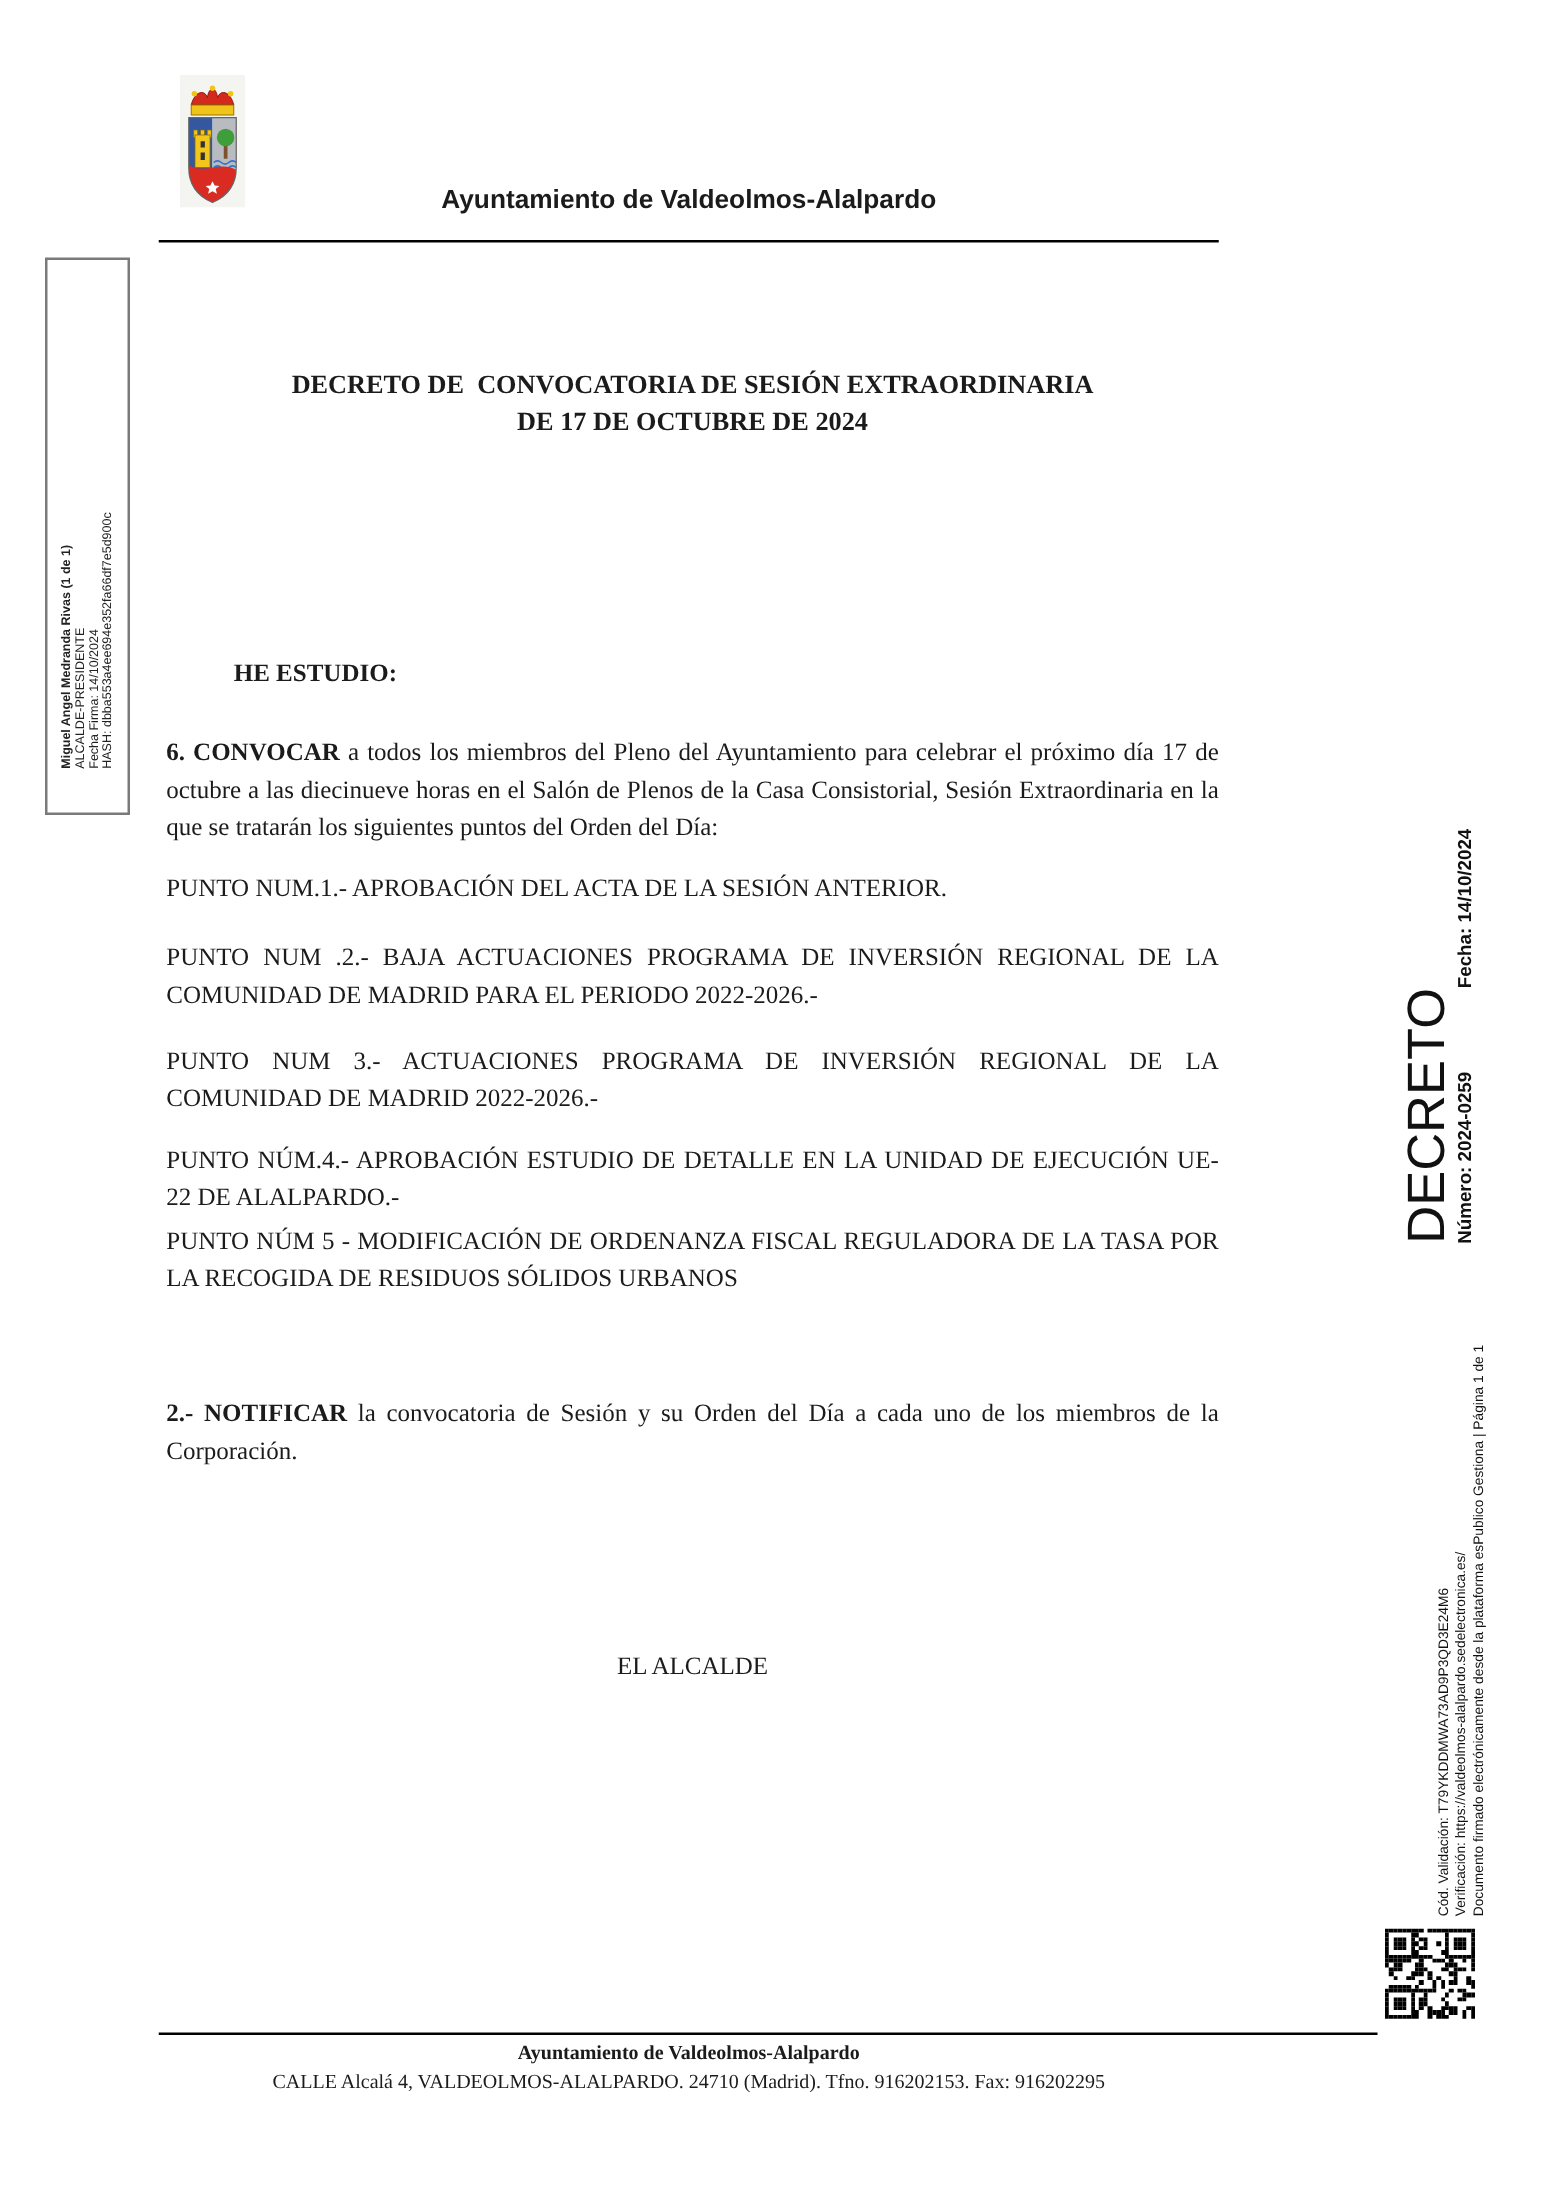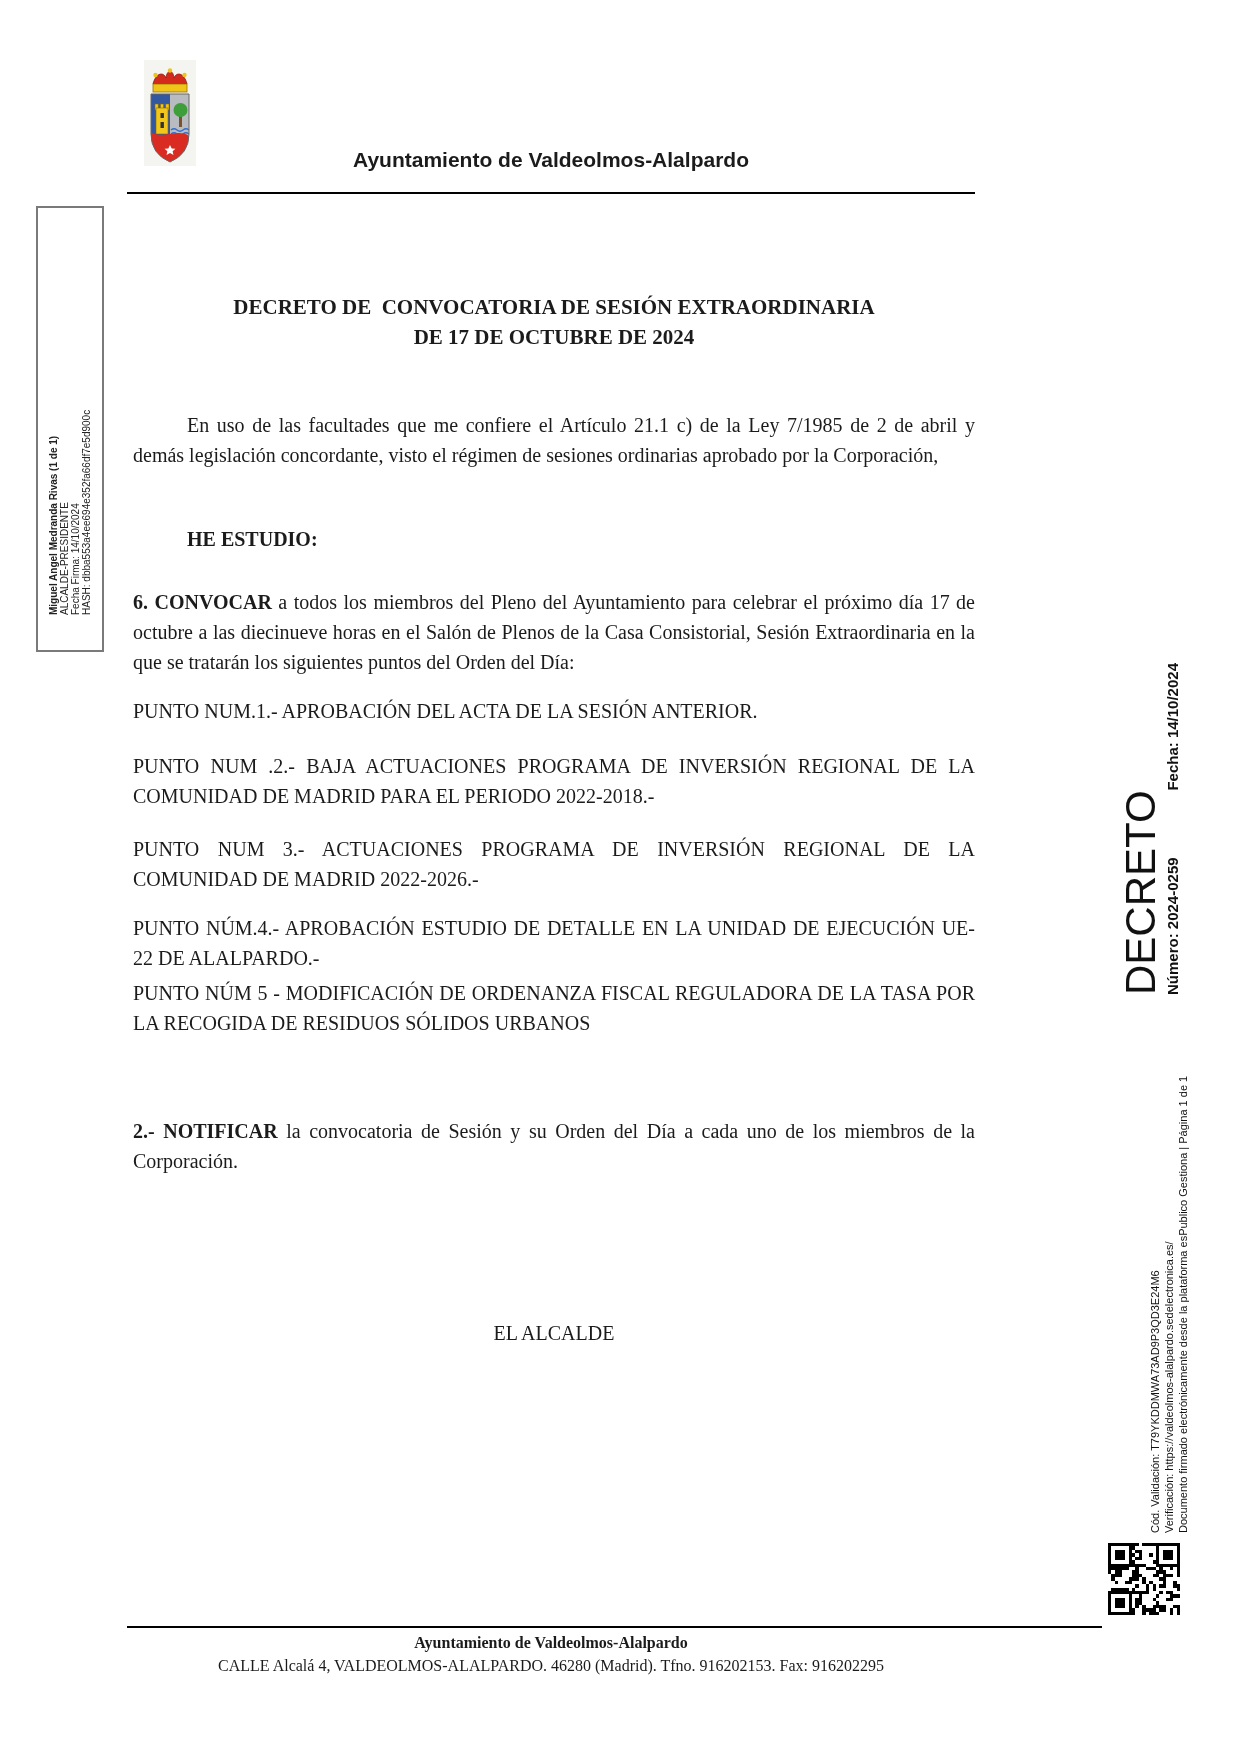--- a/index.html
+++ b/index.html
@@ -89,28 +89,27 @@
     <div>ALCALDE-PRESIDENTE</div>
     <div>Fecha Firma: 14/10/2024</div>
     <div>HASH: dbba553a4ee694e352fa66df7e5d900c</div>
   </div>
 
   <div class="para doc-title" style="top:292px">
     <div>DECRETO DE  CONVOCATORIA DE SESIÓN EXTRAORDINARIA</div>
     <div>DE 17 DE OCTUBRE DE 2024</div>
   </div>
 
-  <p class="para indent" style="top:410px;margin:0">En uso de las facultades que me confiere el Artículo 21.1 c) de la Ley 7/1985 de 2 de abril y demás legislación concordante, visto el régimen de sesiones ordinarias aprobado por la Corporación,</p>
 
   <p class="para" style="top:524px;margin:0;padding-left:54px;font-weight:bold">HE ESTUDIO:</p>
 
   <p class="para" style="top:587px;margin:0"><b>6. CONVOCAR</b><span> a todos los miembros del Pleno del Ayuntamiento para celebrar el próximo día 17 de octubre a las diecinueve horas en el Salón de Plenos de la Casa Consistorial, Sesión Extraordinaria en la que se tratarán los siguientes puntos del Orden del Día:</span></p>
 
   <p class="para" style="top:696px;margin:0">PUNTO NUM.1.- APROBACIÓN DEL ACTA DE LA SESIÓN ANTERIOR.</p>
-  <p class="para" style="top:751px;margin:0">PUNTO NUM .2.- BAJA ACTUACIONES PROGRAMA DE INVERSIÓN REGIONAL DE LA COMUNIDAD DE MADRID PARA EL PERIODO 2022-2018.-</p>
+  <p class="para" style="top:751px;margin:0">PUNTO NUM .2.- BAJA ACTUACIONES PROGRAMA DE INVERSIÓN REGIONAL DE LA COMUNIDAD DE MADRID PARA EL PERIODO 2022-2026.-</p>
   <p class="para" style="top:834px;margin:0">PUNTO NUM 3.- ACTUACIONES PROGRAMA DE INVERSIÓN REGIONAL DE LA COMUNIDAD DE MADRID 2022-2026.-</p>
   <p class="para" style="top:913px;margin:0">PUNTO NÚM.4.- APROBACIÓN ESTUDIO DE DETALLE EN LA UNIDAD DE EJECUCIÓN UE-22 DE ALALPARDO.-</p>
   <p class="para" style="top:978px;margin:0">PUNTO NÚM 5 - MODIFICACIÓN DE ORDENANZA FISCAL REGULADORA DE LA TASA POR LA RECOGIDA DE RESIDUOS SÓLIDOS URBANOS</p>
 
   <p class="para" style="top:1116px;margin:0"><b>2.- NOTIFICAR</b><span> la convocatoria de Sesión y su Orden del Día a cada uno de los miembros de la Corporación.</span></p>
 
 
   <p class="para center" style="top:1318px;margin:0">EL ALCALDE</p>
 
   <div class="rot decreto-label" style="left:1118px;top:815px;width:180px;height:46px;transform:rotate(-90deg) translateX(-180px);">DECRETO</div>
@@ -352,15 +351,15 @@
       <i style="left:34.285714285714285px;top:68.57142857142857px;width:3.4285714285714284px;height:3.4285714285714284px"></i>
       <i style="left:41.14285714285714px;top:68.57142857142857px;width:3.4285714285714284px;height:3.4285714285714284px"></i>
       <i style="left:44.57142857142857px;top:68.57142857142857px;width:3.4285714285714284px;height:3.4285714285714284px"></i>
       <i style="left:48px;top:68.57142857142857px;width:3.4285714285714284px;height:3.4285714285714284px"></i>
       <i style="left:61.71428571428571px;top:68.57142857142857px;width:3.4285714285714284px;height:3.4285714285714284px"></i>
       <i style="left:68.57142857142857px;top:68.57142857142857px;width:3.4285714285714284px;height:3.4285714285714284px"></i>
     </div>
 
   <div class="abs rule rule-bottom"></div>
   <div class="abs footer-name">Ayuntamiento de Valdeolmos-Alalpardo</div>
-  <div class="abs footer-addr">CALLE Alcalá 4, VALDEOLMOS-ALALPARDO. 46280 (Madrid). Tfno. 916202153. Fax: 916202295</div>
+  <div class="abs footer-addr">CALLE Alcalá 4, VALDEOLMOS-ALALPARDO. 24710 (Madrid). Tfno. 916202153. Fax: 916202295</div>
 
 </div>
 
 </body></html>

